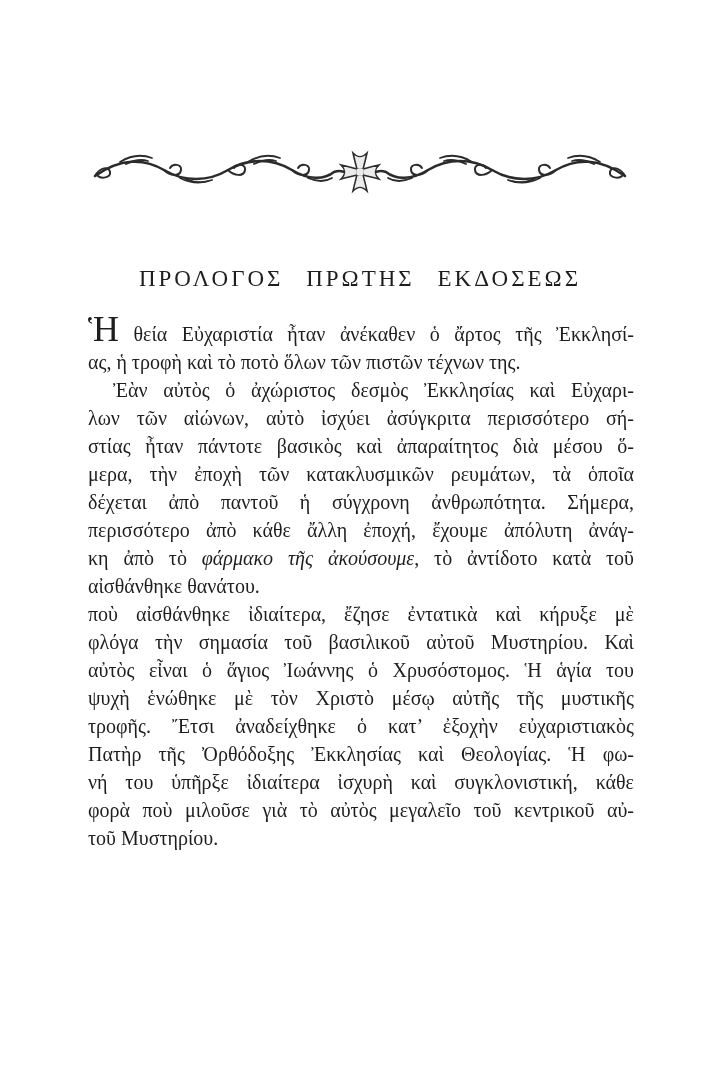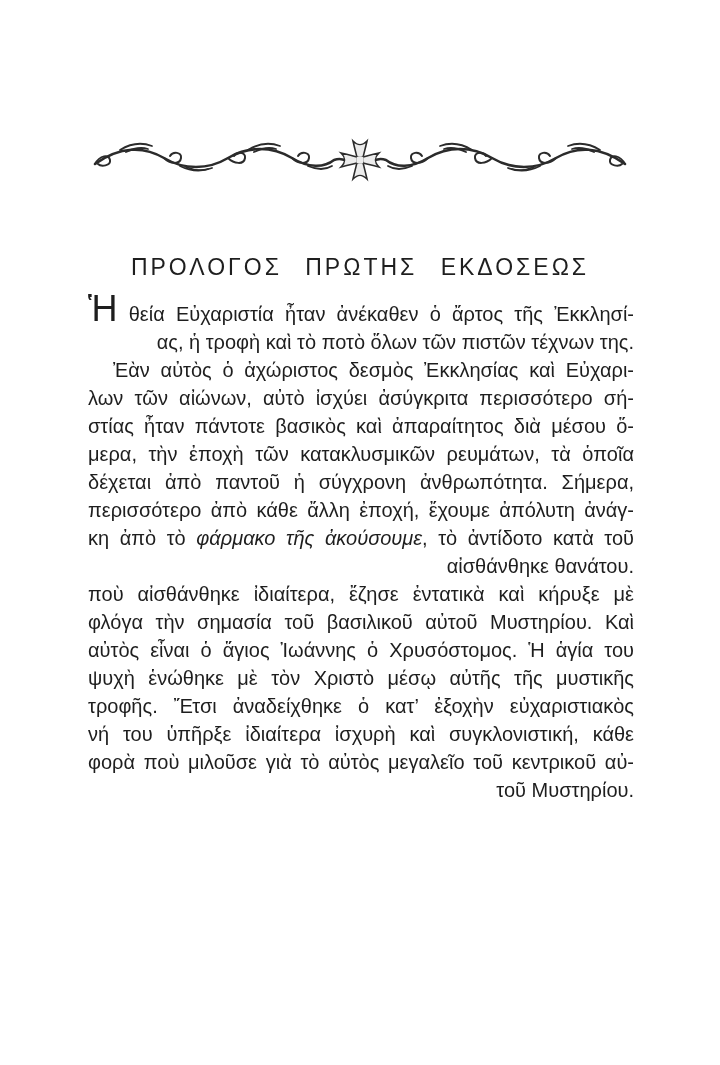--- a/index.html
+++ b/index.html
@@ -4,24 +4,24 @@
 <style>
   html, body {
     margin: 0;
     padding: 0;
     background: #ffffff;
   }
   .page {
     position: relative;
     width: 720px;
     height: 889px;
-    margin: 4px auto;
+    margin: 16px auto;
     background: var(--paper, #ffffff);
     color: var(--ink, #1e1e1e);
-    font-family: Liberation Sans, sans-serif;
+    font-family: Liberation Serif, serif;
     overflow: hidden;
   }
   .ornament {
     position: absolute;
     top: 134px;
     left: 50%;
     transform: translateX(-50%);
     width: 536px;
     height: 44px;
   }
@@ -33,30 +33,30 @@
     width: 100%;
     margin: 0;
     text-align: center;
     font-size: 23px;
     font-weight: normal;
     letter-spacing: 3px;
     word-spacing: 14px;
   }
   .body-text {
     position: absolute;
-    top: 296px;
+    top: 304px;
     left: 88px;
     width: 546px;
     font-size: 20px;
   }
   .paragraph { margin: 0; }
   .line {
     height: 28px;
     line-height: 28px;
-    text-align: right;
+    text-align: left;
     overflow: visible;
     white-space: normal;
   }
   .line.just {
     text-align: justify;
     text-align-last: justify;
   }
   .line.indent { text-indent: 25px; }
   .initial {
     font-size: 36px;
@@ -118,19 +118,20 @@
         <div class="line just"><span>περισσότερο ἀπὸ κάθε ἄλλη ἐποχή, ἔχουμε ἀπόλυτη ἀνάγ-</span></div>
         <div class="line just"><span>κη ἀπὸ τὸ </span><span class="italic">φάρμακο τῆς ἀκούσουμε</span><span>, τὸ ἀντίδοτο κατὰ τοῦ</span></div>
         <div class="line"><span>αἰσθάνθηκε θανάτου.</span></div>
       </div>
       <div class="paragraph">
         <div class="line just"><span>ποὺ αἰσθάνθηκε ἰδιαίτερα, ἔζησε ἐντατικὰ καὶ κήρυξε μὲ</span></div>
         <div class="line just"><span>φλόγα τὴν σημασία τοῦ βασιλικοῦ αὐτοῦ Μυστηρίου. Καὶ</span></div>
         <div class="line just"><span>αὐτὸς εἶναι ὁ ἅγιος Ἰωάννης ὁ Χρυσόστομος. Ἡ ἁγία του</span></div>
         <div class="line just"><span>ψυχὴ ἑνώθηκε μὲ τὸν Χριστὸ μέσῳ αὐτῆς τῆς μυστικῆς</span></div>
         <div class="line just"><span>τροφῆς. Ἔτσι ἀναδείχθηκε ὁ κατ’ ἐξοχὴν εὐχαριστιακὸς</span></div>
+        <div class="line just"><span>Πατὴρ τῆς Ὀρθόδοξης Ἐκκλησίας καὶ Θεολογίας. Ἡ φω-</span></div>
         <div class="line just"><span>νή του ὑπῆρξε ἰδιαίτερα ἰσχυρὴ καὶ συγκλονιστική, κάθε</span></div>
         <div class="line just"><span>φορὰ ποὺ μιλοῦσε γιὰ τὸ αὐτὸς μεγαλεῖο τοῦ κεντρικοῦ αὐ-</span></div>
         <div class="line"><span>τοῦ Μυστηρίου.</span></div>
       </div>
     </div>
 
 </div>
 
 </body></html>

